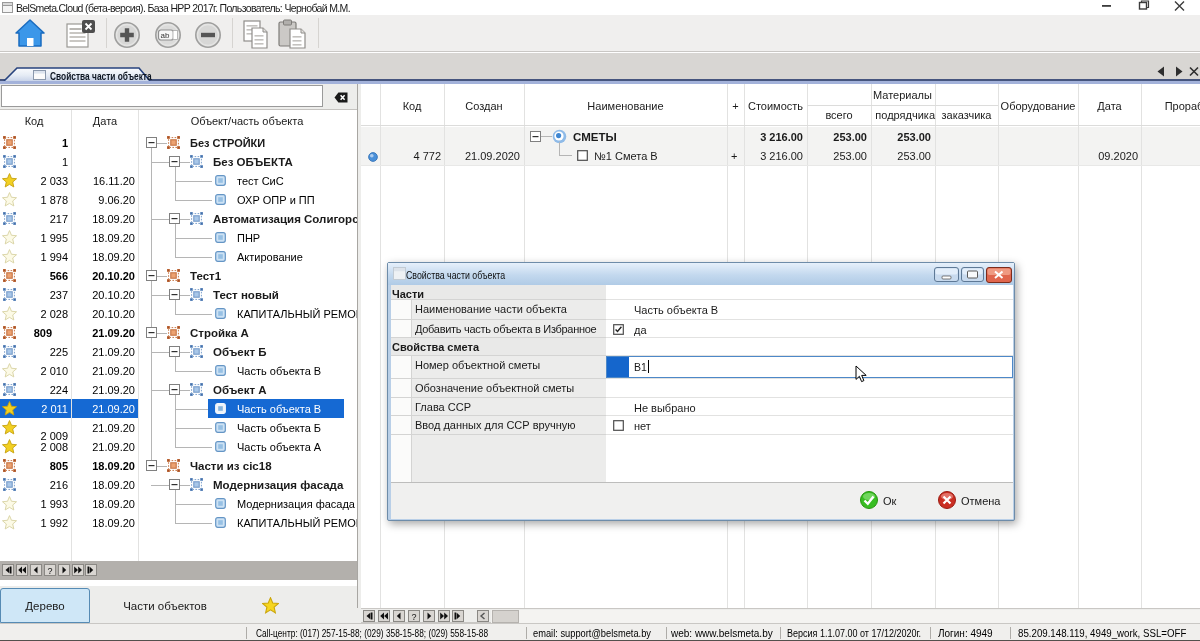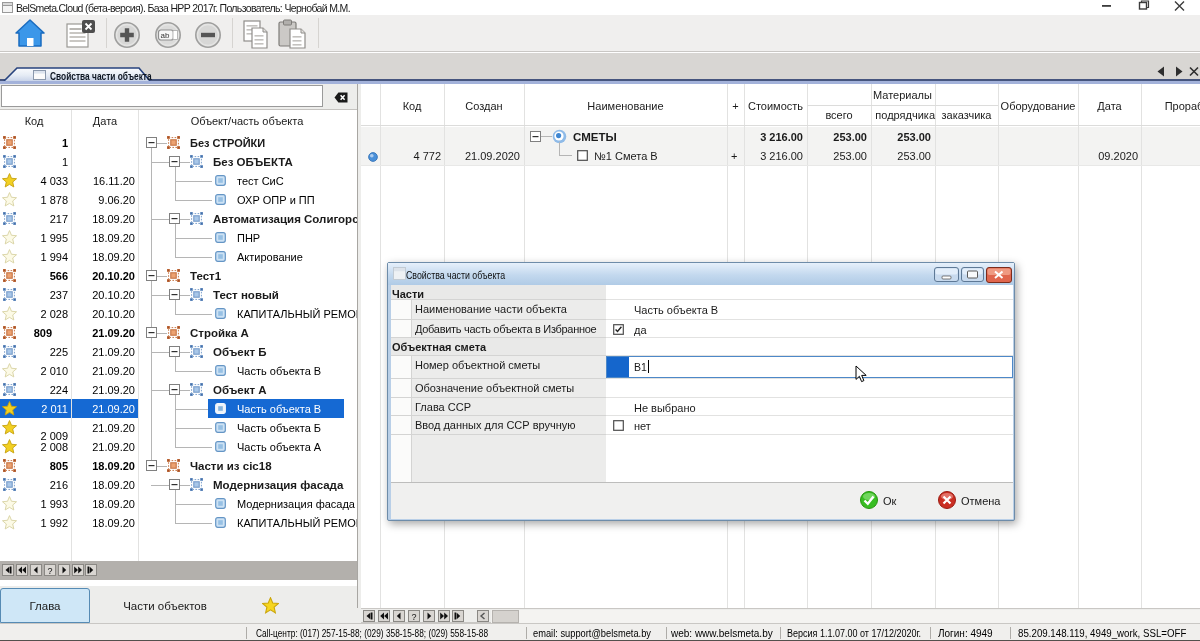--- a/index.html
+++ b/index.html
@@ -207,21 +207,21 @@
     <svg class="a" style="left:169px;top:156px" width="11" height="11">
       <use href="#exp"></use>
     </svg>
     <svg class="a" style="left:190px;top:155px;--inner:#a9c7e8" width="13" height="13" fill="#35619f" stroke="#7ca0cc">
       <use href="#frame"></use>
     </svg>
     <div class="a b" style="left:213px;top:155.5px;font-size:11.5px">Без ОБЪЕКТА</div>
     <svg class="a" style="left:2px;top:173px" width="15" height="15" fill="#f2d022" stroke="#c8a312">
       <use href="#star"></use>
     </svg>
-    <div class="a r " style="left:0;top:175px;width:68px;color:#000">4 033</div>
+    <div class="a r " style="left:0;top:175px;width:68px;color:#000">2 033</div>
     <div class="a r " style="left:70px;top:175px;width:65px;color:#000">16.11.20</div>
     <svg class="a" style="left:215px;top:175px" width="11" height="11">
       <use href="#leaf"></use>
     </svg>
     <div class="a" style="left:237px;top:175px;color:#000">тест СиС</div>
     <svg class="a" style="left:2px;top:192px" width="15" height="15" fill="#fcfae6" stroke="#d9d3a4">
       <use href="#star"></use>
     </svg>
     <div class="a r " style="left:0;top:194px;width:68px;color:#000">1 878</div>
     <div class="a r " style="left:70px;top:194px;width:65px;color:#000">9.06.20</div>
@@ -438,21 +438,21 @@
 <svg class="a" style="left:72.5px;top:565px" width="10" height="10">
     <path d="M1.2 1.5 L1.2 8.5 L5 5 Z" fill="#111"></path>
     <path d="M5.2 1.5 L5.2 8.5 L9 5 Z" fill="#111"></path>
   </svg>
 <div class="a" style="left:85.4px;top:564px;width:12px;height:12px;background:#d9d6d2;border:1px solid #8a8884"></div>
 <svg class="a" style="left:86.4px;top:565px" width="10" height="10">
     <path d="M3.5 1.5 L3.5 8.5 L7.2 5 Z" fill="#111"></path>
     <rect x="1.5" y="1.5" width="1.5" height="7" fill="#111"></rect>
   </svg>
 <div class="a" style="left:0;top:588px;width:90px;height:35px;background:#cfe7f7;border:1px solid #568bb4;border-radius:3px 3px 0 0"></div>
-<div class="a" style="left:0;top:600px;width:90px;text-align:center;font-size:11.5px">Глава</div>
+<div class="a" style="left:0;top:600px;width:90px;text-align:center;font-size:11.5px">Дерево</div>
 <div class="a" style="left:110px;top:600px;width:110px;text-align:center;font-size:11.5px">Части объектов</div>
 <svg class="a" style="left:262px;top:597px" width="17" height="17" fill="#f6d51f" stroke="#caa50a">
     <use href="#star"></use>
   </svg>
 <div class="a" style="left:357px;top:84px;width:1px;height:524px;background:#a8a6a2"></div>
 <div class="a" style="left:361px;top:84px;width:839px;height:524px;background:#fff;overflow:hidden">
     <div class="a" style="left:0;top:43px;width:839px;height:38px;background:#f3f3f2"></div>
     <div class="vl" style="left:19px;top:0;height:524px"></div>
     <div class="vl" style="left:83px;top:0;height:524px"></div>
     <div class="vl" style="left:163px;top:0;height:524px"></div>
@@ -588,21 +588,21 @@
     <div class="a" style="left:218px;top:22px;width:407px;height:15px;background:#fff;border-bottom:1px solid #e2e2e1"></div>
     <div class="a" style="left:3px;top:37px;width:215px;height:20px;background:#ececeb;border-bottom:1px solid #d4d4d3"></div>
     <div class="a" style="left:3px;top:37px;width:21px;height:19px;background:#fbfbfa;border-right:1px solid #d4d4d3"></div>
     <div class="a" style="left:27px;top:40px;font-size:11px">Наименование части объекта</div>
     <div class="a" style="left:218px;top:37px;width:407px;height:20px;background:#fff;border-bottom:1px solid #e2e2e1"></div>
     <div class="a" style="left:3px;top:57px;width:215px;height:18px;background:#ececeb;border-bottom:1px solid #d4d4d3"></div>
     <div class="a" style="left:3px;top:57px;width:21px;height:17px;background:#fbfbfa;border-right:1px solid #d4d4d3"></div>
     <div class="a" style="left:27px;top:60px;font-size:11px"><span style="letter-spacing:-0.3px">Добавить часть объекта в Избранное</span></div>
     <div class="a" style="left:218px;top:57px;width:407px;height:18px;background:#fff;border-bottom:1px solid #e2e2e1"></div>
     <div class="a" style="left:3px;top:75px;width:215px;height:18px;background:#e9e9e8;border-bottom:1px solid #d4d4d3"></div>
-    <div class="a b" style="left:4px;top:77.5px;font-size:11px">Объектная смета</div>
+    <div class="a b" style="left:4px;top:77.5px;font-size:11px">Свойства смета</div>
     <div class="a" style="left:218px;top:75px;width:407px;height:18px;background:#fff;border-bottom:1px solid #e2e2e1"></div>
     <div class="a" style="left:3px;top:93px;width:215px;height:23px;background:#ececeb;border-bottom:1px solid #d4d4d3"></div>
     <div class="a" style="left:3px;top:93px;width:21px;height:22px;background:#fbfbfa;border-right:1px solid #d4d4d3"></div>
     <div class="a" style="left:27px;top:96px;font-size:11px">Номер объектной сметы</div>
     <div class="a" style="left:218px;top:93px;width:407px;height:23px;background:#fff;border-bottom:1px solid #e2e2e1"></div>
     <div class="a" style="left:3px;top:116px;width:215px;height:19px;background:#ececeb;border-bottom:1px solid #d4d4d3"></div>
     <div class="a" style="left:3px;top:116px;width:21px;height:18px;background:#fbfbfa;border-right:1px solid #d4d4d3"></div>
     <div class="a" style="left:27px;top:119px;font-size:11px">Обозначение объектной сметы</div>
     <div class="a" style="left:218px;top:116px;width:407px;height:19px;background:#fff;border-bottom:1px solid #e2e2e1"></div>
     <div class="a" style="left:3px;top:135px;width:215px;height:18px;background:#ececeb;border-bottom:1px solid #d4d4d3"></div>

